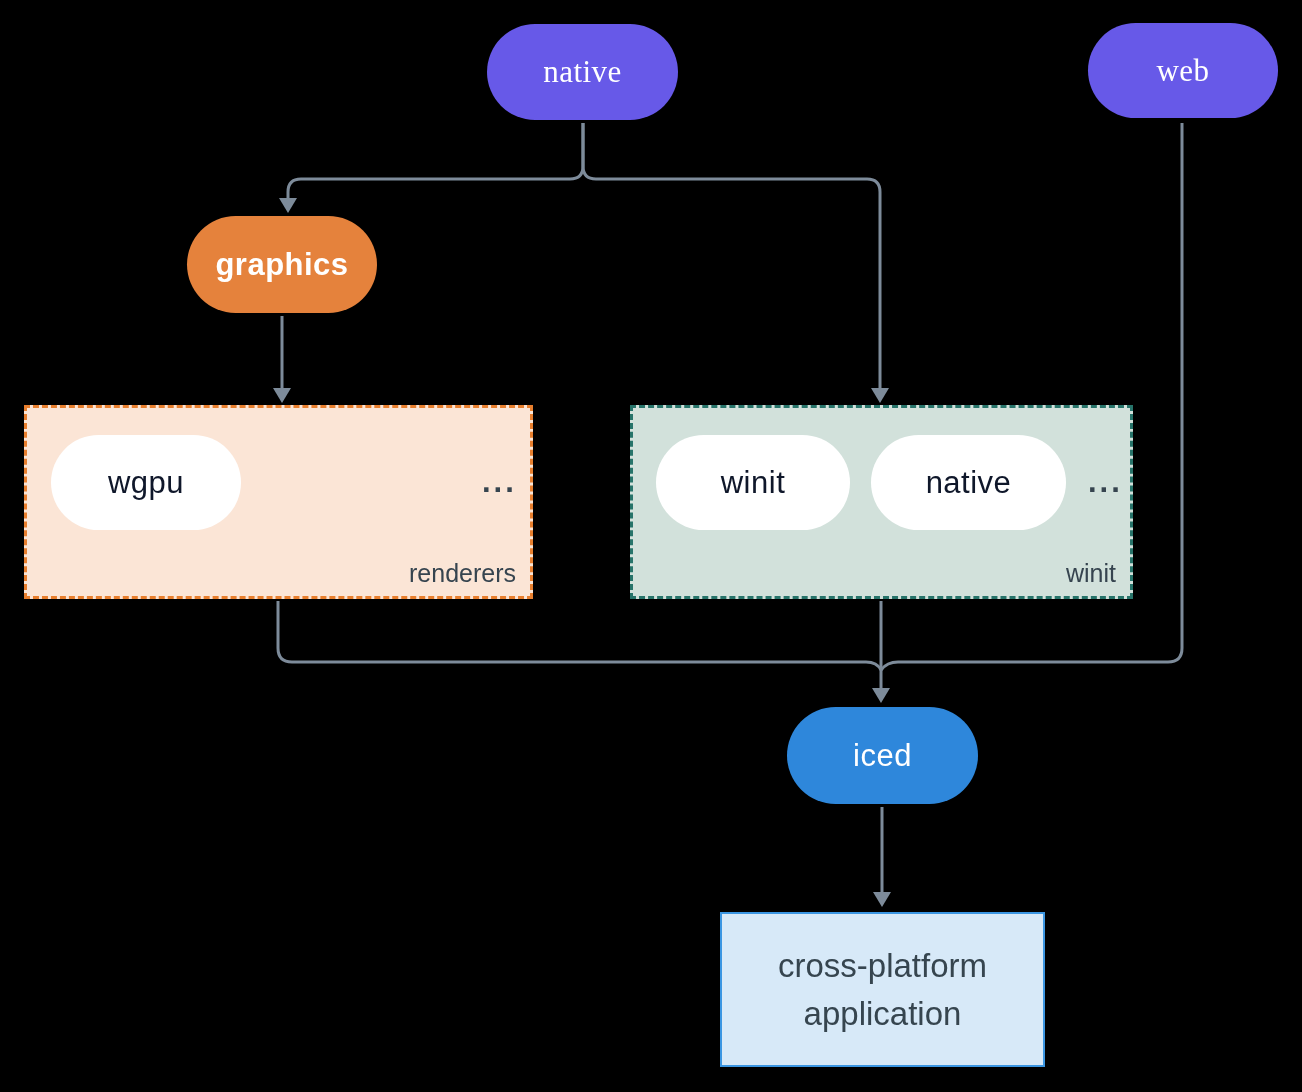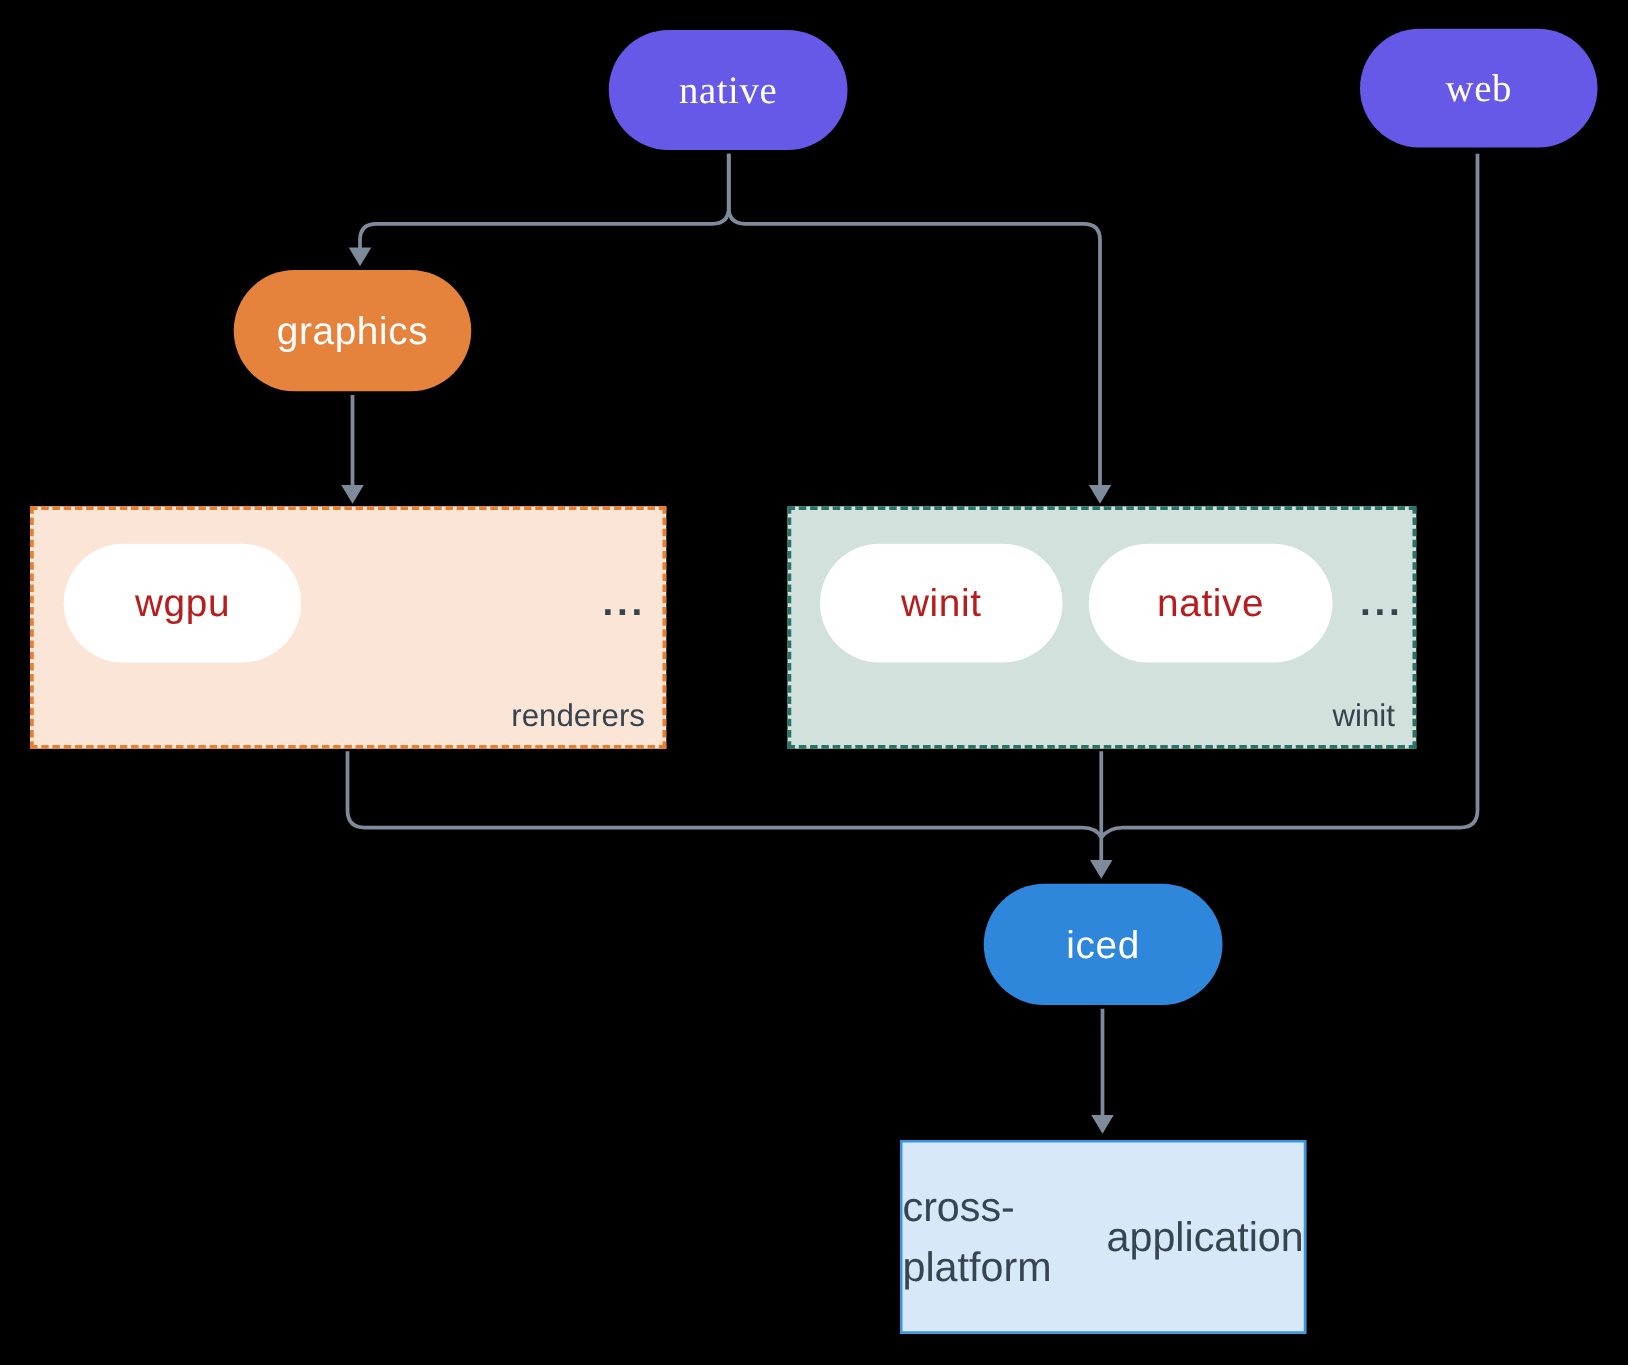--- a/index.html
+++ b/index.html
@@ -26,25 +26,25 @@
     position: absolute;
     display: flex;
     align-items: center;
     justify-content: center;
     border-radius: 52px;
     color: #ffffff;
     font-size: 31px;
     letter-spacing: 0.5px;
   }
   .pill.purple { background: #6759e8; font-family: Liberation Serif, serif; }
-  .pill.orange { background: #e5823c; }
+  .pill.orange { background: #e5823c; font-weight: bold; }
   .pill.blue   { background: #2e87db; }
   .pill.white  {
     background: #ffffff;
-    color: #b91c1c;
+    color: #0f172a;
   }
   .groupbox {
     position: absolute;
     box-sizing: border-box;
     border: 3px dashed;
   }
   .groupbox.renderers {
     left: 24px; top: 405px;
     width: 509px; height: 194px;
     background: #fbe5d6;
@@ -80,21 +80,21 @@
   .node-winit    { left: 23px;  top: 27px;  width: 194px; height: 95px; }
   .node-glutin   { left: 238px; top: 27px;  width: 195px; height: 95px; }
   .app-box {
     position: absolute;
     left: 720px; top: 912px;
     width: 325px; height: 155px;
     box-sizing: border-box;
     background: #d7e9f8;
     border: 2px solid #3b96e2;
     display: flex;
-    flex-direction: row;
+    flex-direction: column;
     align-items: center;
     justify-content: center;
     color: #36454f;
     font-size: 33px;
     line-height: 48px;
   }
 </style>
 </head>
 <body>
 

